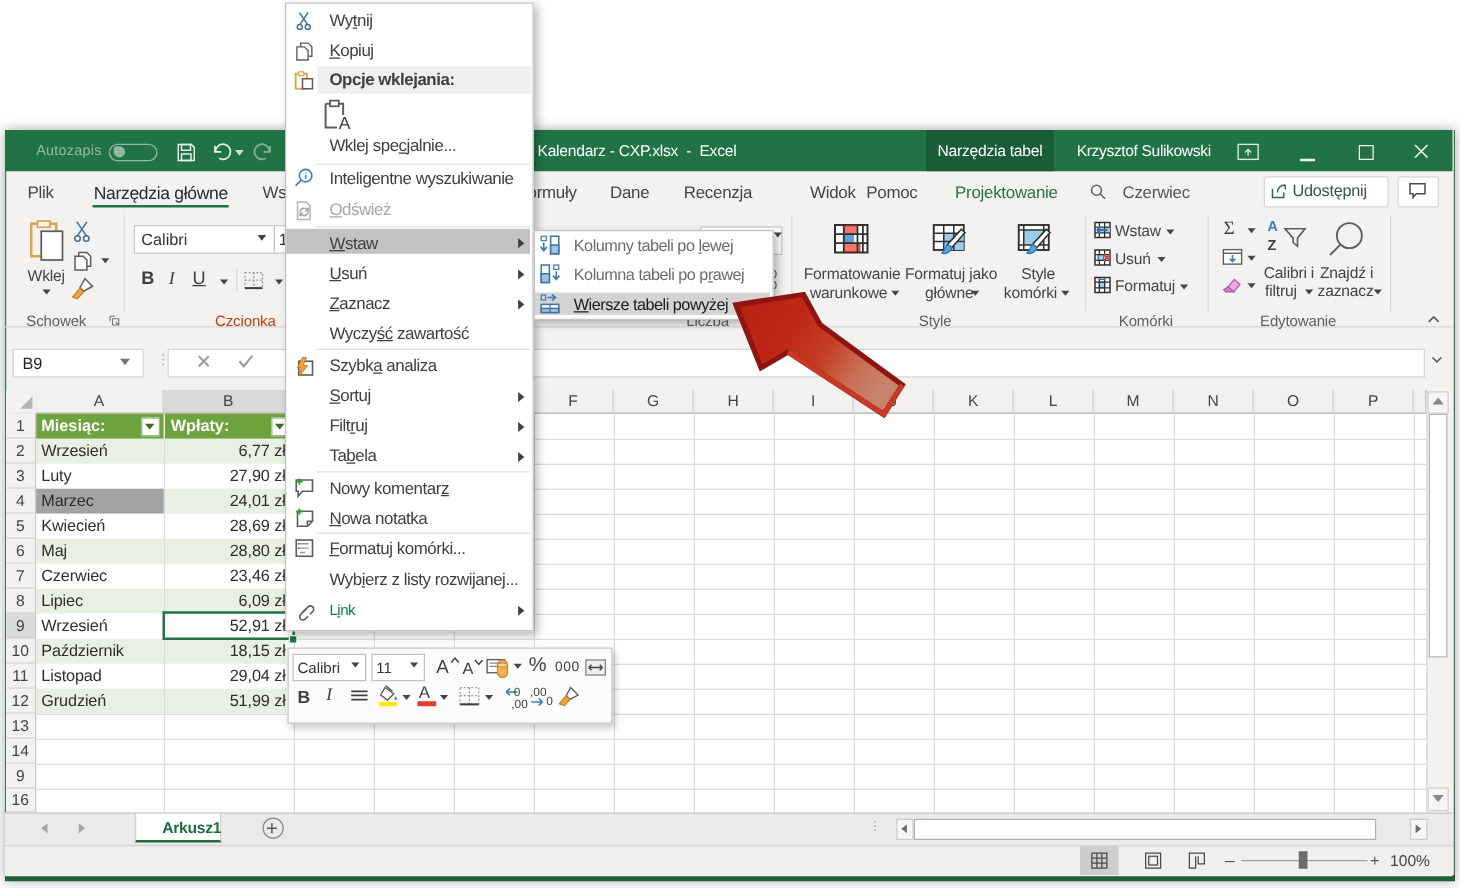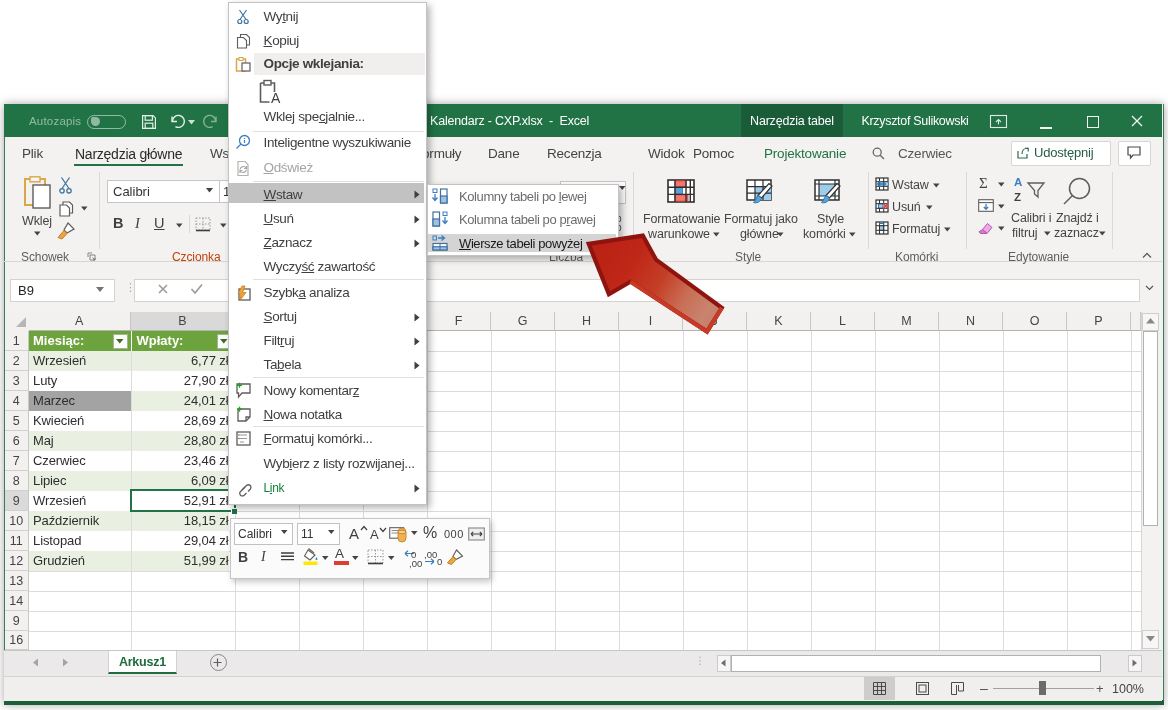--- a/index.html
+++ b/index.html
@@ -201,21 +201,21 @@
     <path d="M4.5 5.5 L0 0 H9 Z" fill="#8a8886"></path>
   </svg>
 <div class="a" style="left:4px;top:650px;width:1158px;height:26px;background:#ebe9e9;border-top:1px solid #c9c7c5"></div>
 <svg class="a" style="left:32px;top:658px" width="7" height="9">
     <path d="M6 0.5 L1 4.5 L6 8.5 Z" fill="#a6a4a2"></path>
   </svg>
 <svg class="a" style="left:62px;top:658px" width="7" height="9">
     <path d="M1 0.5 L6 4.5 L1 8.5 Z" fill="#a6a4a2"></path>
   </svg>
 <div class="a" style="left:108px;top:651px;width:69px;height:23px;background:#fff;border-left:1px solid #d4d2d0;border-right:1px solid #d4d2d0;border-bottom:2.5px solid #1e6b3c;box-sizing:border-box"></div>
-<div class="tx" style="left:108px;top:655px;width:69px;text-align:center;font-size:12.5px;font-weight:bold;color:#1e6b3c;letter-spacing:-.2px">Arkusz1</div>
+<div class="tx" style="left:108px;top:655px;width:69px;text-align:right;font-size:12.5px;font-weight:bold;color:#1e6b3c;letter-spacing:-.2px">Arkusz1</div>
 <div class="a" style="left:209.5px;top:654px;width:15px;height:15px;border:1px solid #8a8886;border-radius:50%"></div>
 <svg class="a" style="left:213px;top:658px" width="9" height="9" viewBox="0 0 9 9">
     <path d="M4.5 0.5 v8 M0.5 4.5 h8" stroke="#5f5d5b" stroke-width="1.2"></path>
   </svg>
 <div class="tx" style="left:695px;top:655px;font-size:10px;color:#a8a6a4">⋮</div>
 <div class="a" style="left:716.5px;top:655px;width:12px;height:15px;background:#f6f6f6;border:1px solid #cdcbc9"></div>
 <svg class="a" style="left:719.5px;top:658.5px" width="6" height="8">
     <path d="M5.5 0.5 L1 4 L5.5 7.5 Z" fill="#6f6d6b"></path>
   </svg>
 <div class="a" style="left:730.5px;top:655px;width:368px;height:15px;background:#fff;border:1px solid #b3b1af"></div>

